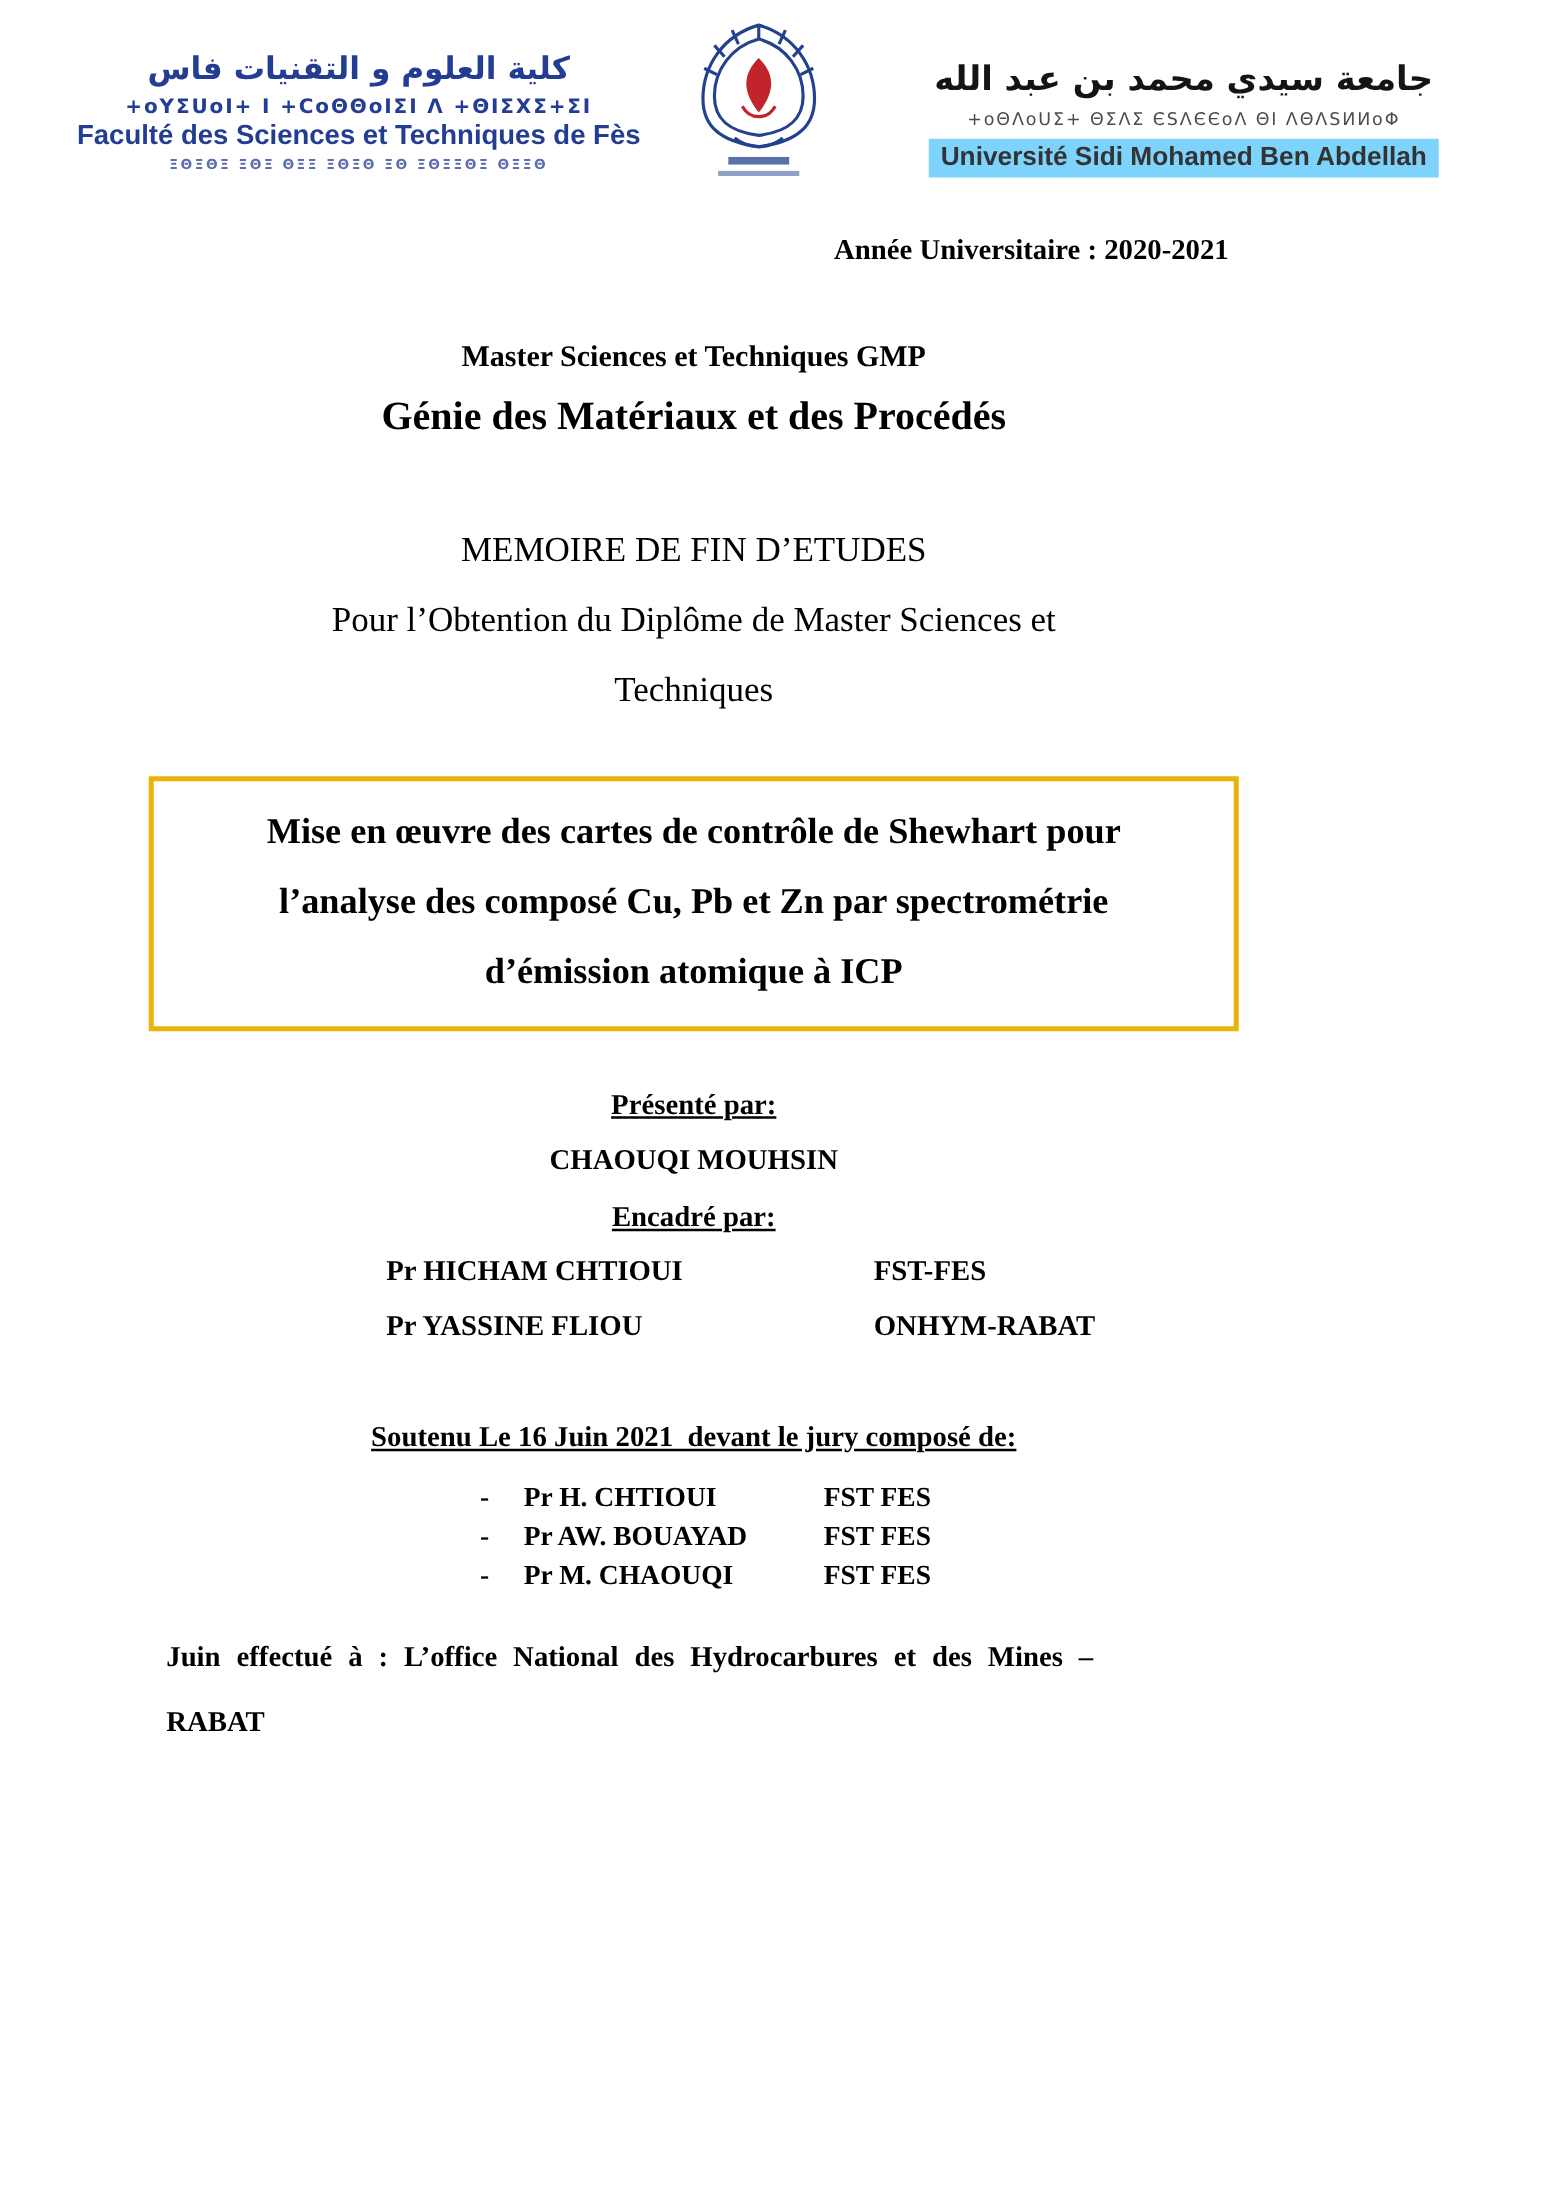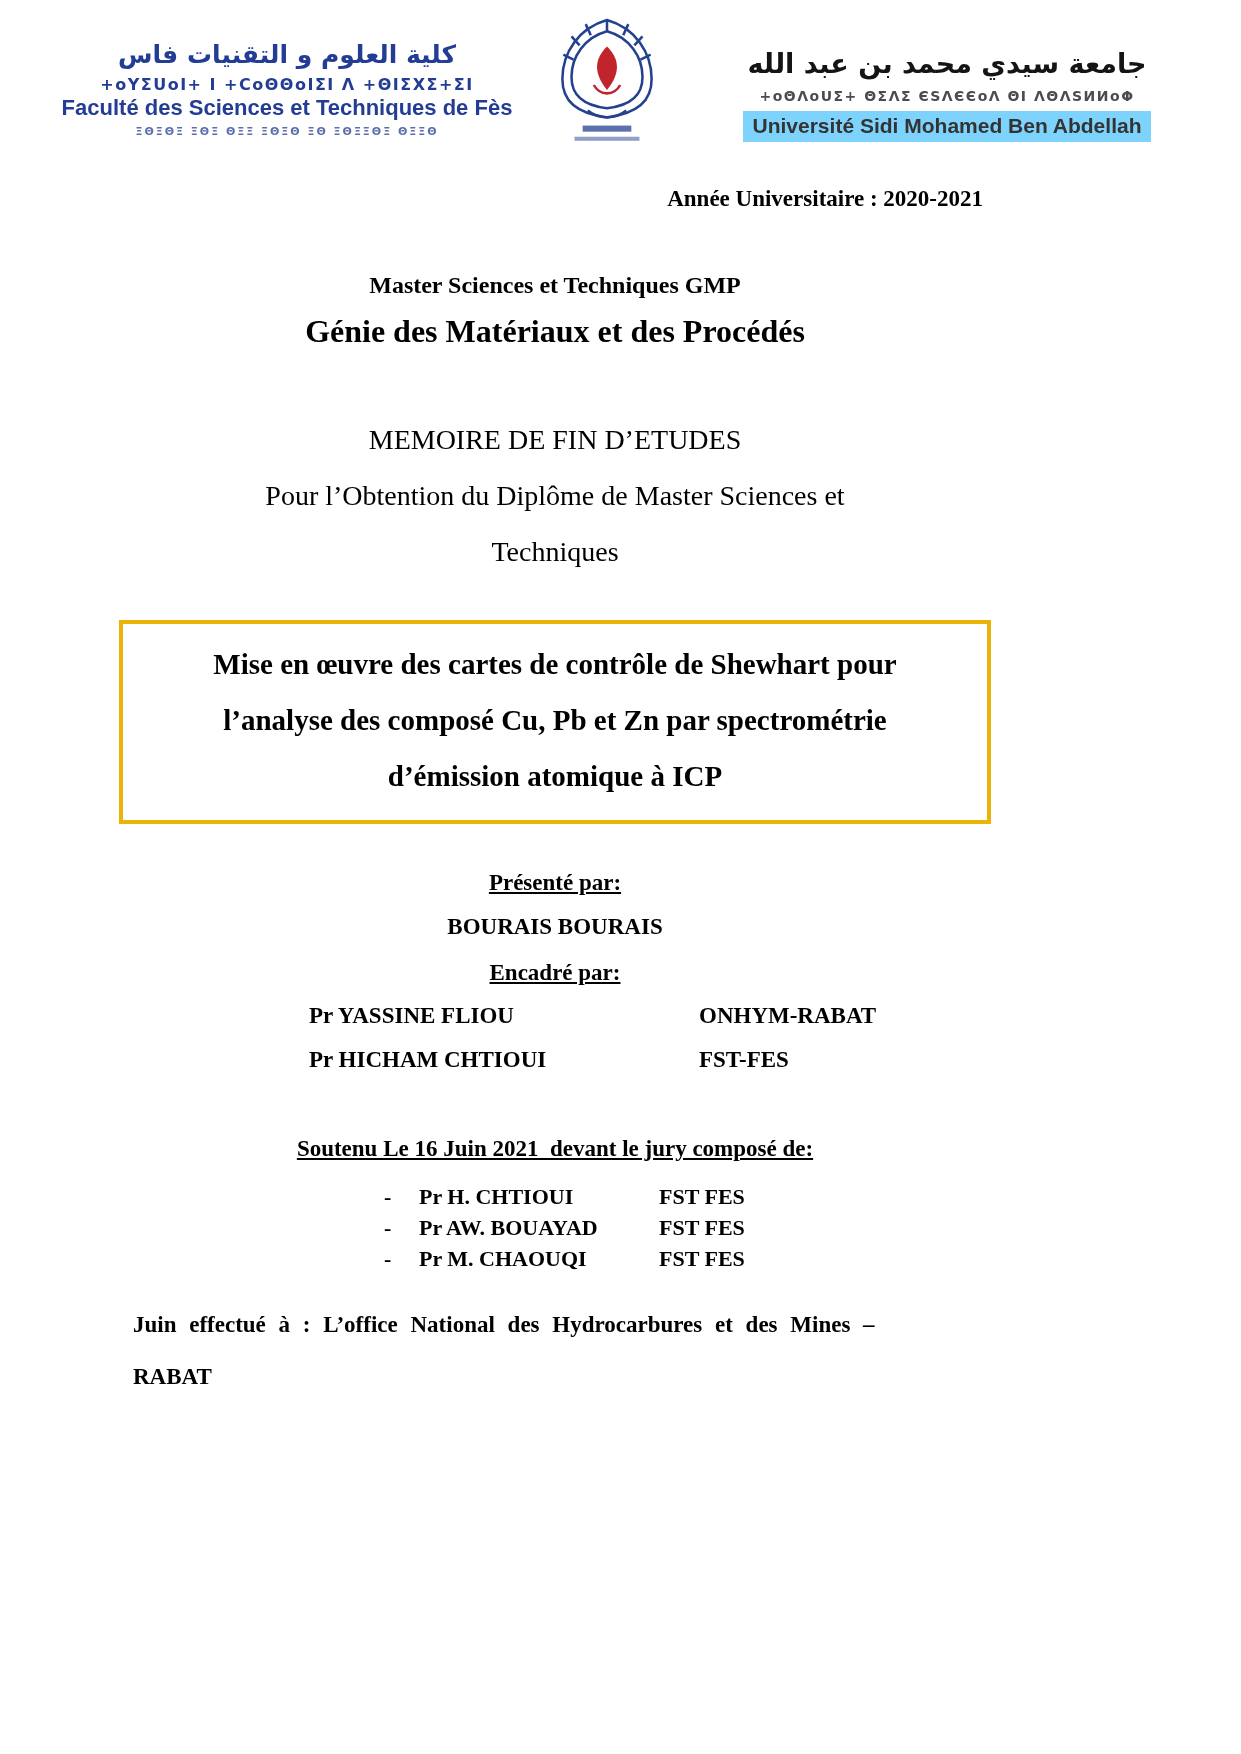--- a/index.html
+++ b/index.html
@@ -14,21 +14,21 @@
   
   .header { display:flex; justify-content:space-between; align-items:flex-start; padding:14px 44px 0 58px; }
   .fac-block { width:458px; text-align:center; color:#233D94; padding-top:26px; }
   .fac-arabic { font-family:"DejaVu Sans",sans-serif; font-size:25px; font-weight:bold; }
   .fac-tifinagh { font-family:"DejaVu Sans",sans-serif; font-size:16px; font-weight:bold; margin-top:6px; letter-spacing:1.5px; }
   .fac-french { font-family:"Liberation Sans","DejaVu Sans",sans-serif; font-size:22px; font-weight:bold; margin-top:1px; }
   .fac-decor { font-family:"DejaVu Sans",sans-serif; font-size:11px; font-weight:bold; letter-spacing:2px; margin-top:4px; color:#5d6eac; }
   .logo-wrap { width:110px; padding-top:0; text-align:center; flex:none; }
   .uni-block { width:500px; text-align:center; padding-top:34px; }
   .uni-arabic { font-family:"DejaVu Sans",sans-serif; font-size:27px; font-weight:bold; color:#141414; }
-  .uni-tifinagh { font-family:"DejaVu Sans",sans-serif; font-size:14px; font-weight:bold; color:#4c4c4c; margin-top:9px; letter-spacing:1.5px; }
+  .uni-tifinagh { font-family:"DejaVu Sans",sans-serif; font-size:14px; font-weight:normal; color:#4c4c4c; margin-top:9px; letter-spacing:1.5px; }
   .uni-french { display:inline-block; font-family:"Liberation Sans","DejaVu Sans",sans-serif; font-size:21px; font-weight:bold; color:#333; background:#7dd3fc; padding:3px 10px 4px; margin-top:7px; }
 
   
   .content { width:872px; margin-left:119px; }
   .year { text-align:right; padding-right:8px; font-size:23px; font-weight:bold; margin-top:26px; }
   .program1 { text-align:center; font-size:24px; font-weight:bold; margin-top:60px; }
   .program2 { text-align:center; font-size:32px; font-weight:bold; margin-top:14px; }
   .memoire1 { text-align:center; font-size:28px; margin-top:74px; }
   .memoire2 { text-align:center; font-size:28px; margin-top:24px; }
   .memoire3 { text-align:center; font-size:28px; margin-top:24px; }
@@ -105,31 +105,31 @@
     <div class="memoire2">Pour l’Obtention du Diplôme de Master Sciences et</div>
     <div class="memoire3">Techniques</div>
 
     <div class="title-box">
       <div class="title-line">Mise en œuvre des cartes de contrôle de Shewhart pour</div>
       <div class="title-line">l’analyse des composé Cu, Pb et Zn par spectrométrie</div>
       <div class="title-line">d’émission atomique à ICP</div>
     </div>
 
     <div class="u-label presented-label">Présenté par:</div>
-    <div class="presented-name">BOURAIS BOURAIS</div>
+    <div class="presented-name">CHAOUQI MOUHSIN</div>
 
     <div class="u-label encadre-label">Encadré par:</div>
 
     <div class="sup-row">
+      <span class="sup-name">Pr HICHAM CHTIOUI</span>
+      <span class="sup-aff">FST-FES</span>
+    </div>
+    <div class="sup-row">
       <span class="sup-name">Pr YASSINE FLIOU</span>
       <span class="sup-aff">ONHYM-RABAT</span>
-    </div>
-    <div class="sup-row">
-      <span class="sup-name">Pr HICHAM CHTIOUI</span>
-      <span class="sup-aff">FST-FES</span>
     </div>
 
     <div class="jury-heading">Soutenu Le 16 Juin 2021  devant le jury composé de:</div>
 
     <div class="jury-list">
       <div class="jury-row">
         <span class="jury-dash">-</span>
         <span class="jury-name">Pr H. CHTIOUI</span>
         <span class="jury-aff">FST FES</span>
       </div>

